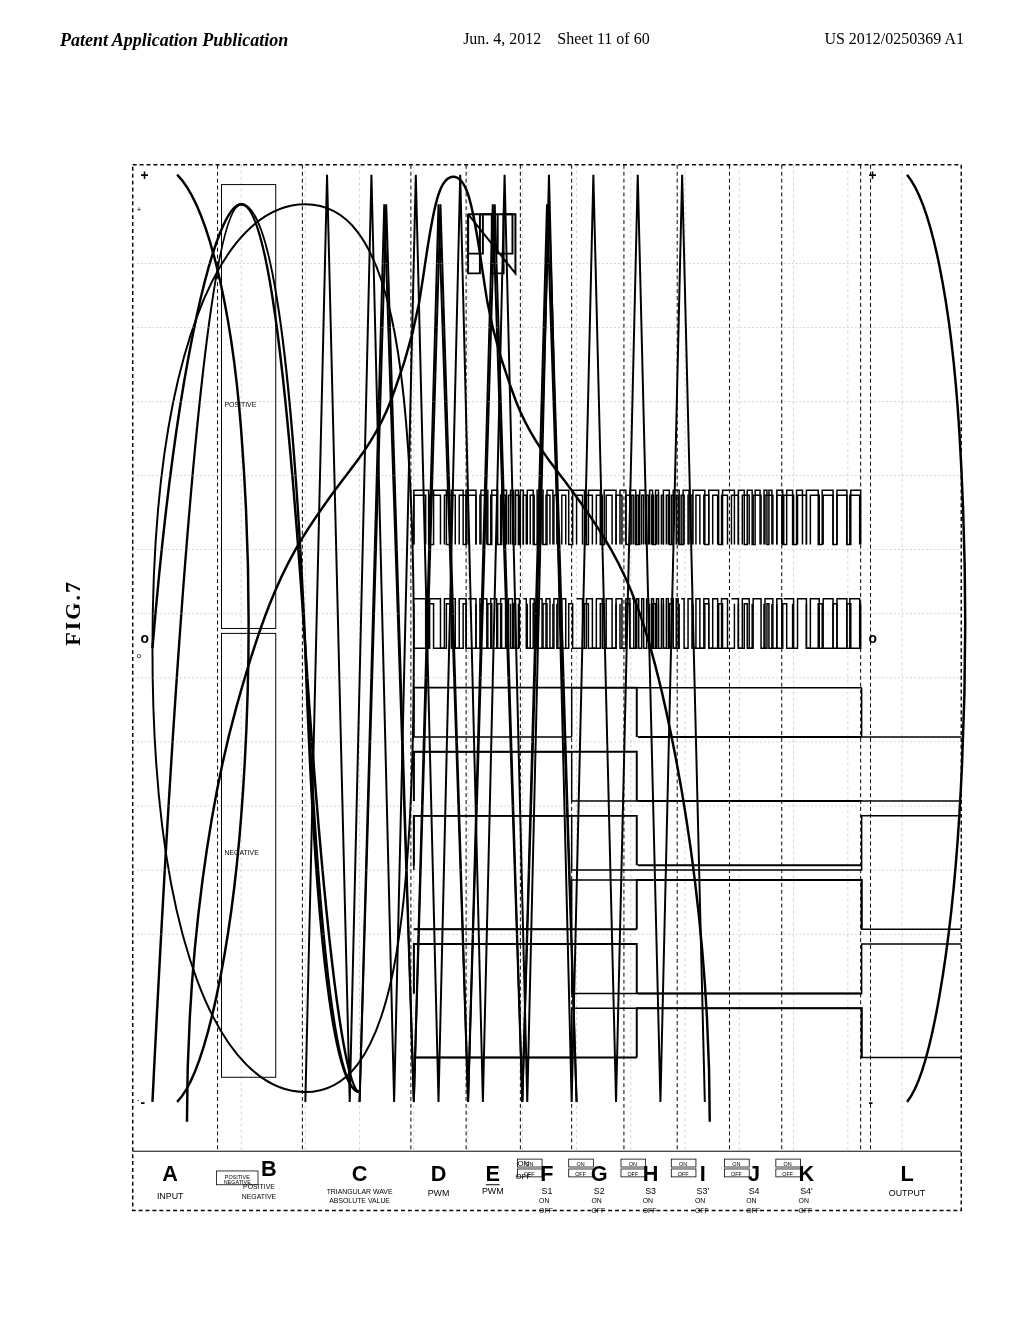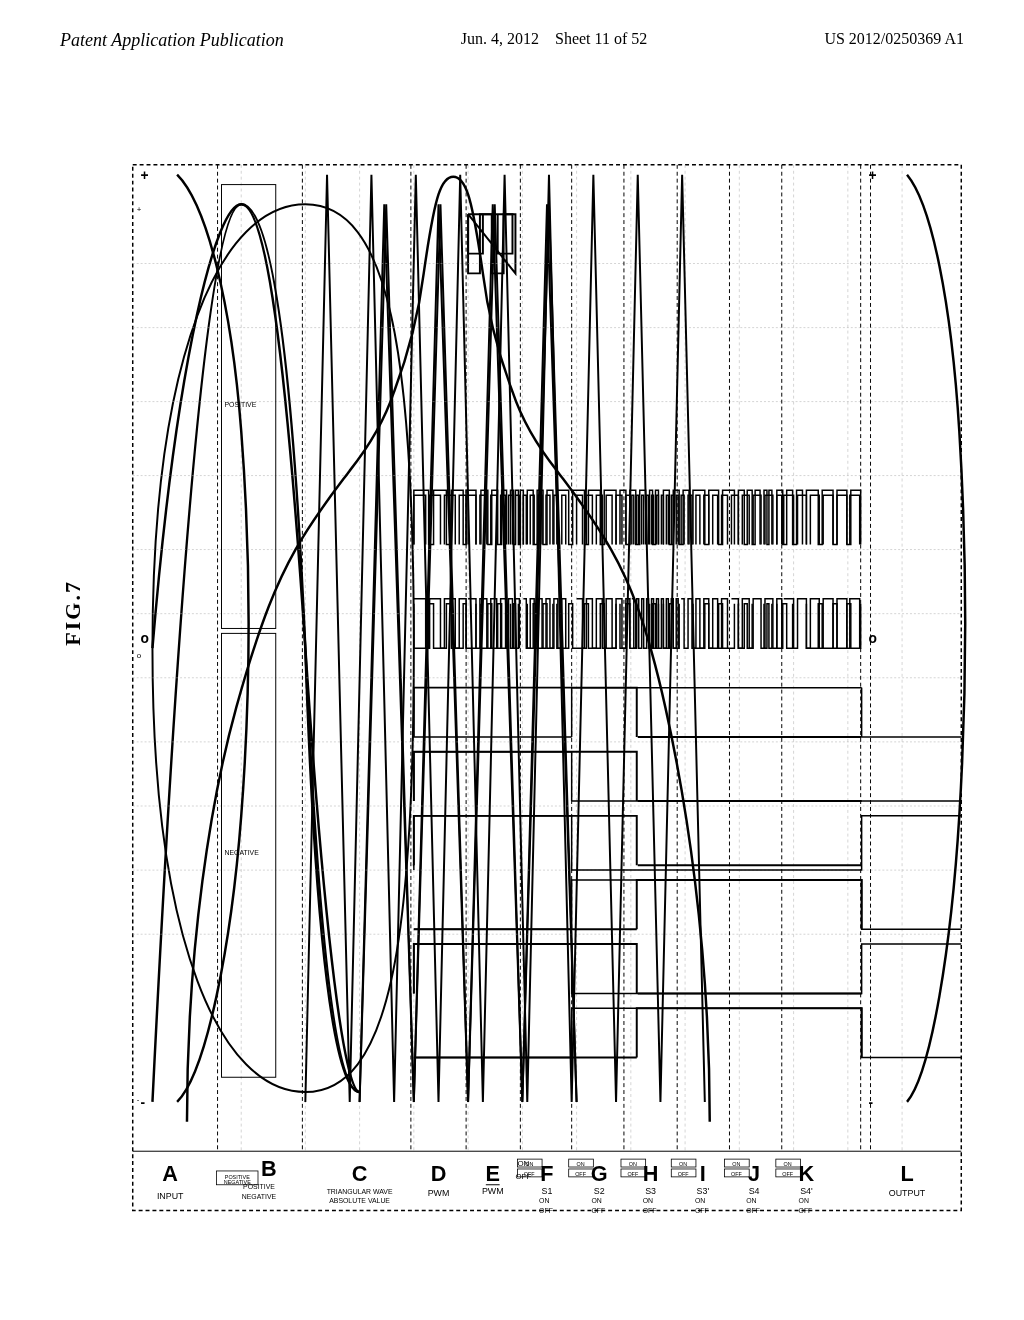--- a/index.html
+++ b/index.html
@@ -14,21 +14,21 @@
 
     
     .header {
       display: flex;
       justify-content: space-between;
       align-items: flex-start;
       padding: 30px 60px 0 60px;
     }
     .header-left {
       font-size: 18px;
-      font-weight: normal;
+      font-weight: bold;
       font-style: italic;
     }
     .header-center {
       font-size: 16px;
       text-align: center;
     }
     .header-right {
       font-size: 16px;
     }
 
@@ -58,21 +58,21 @@
       height: 100%;
     }
   </style>
 </head>
 <body>
 
 <div class="header">
   <div class="header-left">Patent Application Publication</div>
   <div class="header-center">
     <span>Jun. 4, 2012</span>&nbsp;&nbsp;&nbsp;
-    <span>Sheet 11 of 52</span>
+    <span>Sheet 11 of 60</span>
   </div>
   <div class="header-right">US 2012/0250369 A1</div>
 </div>
 
 <div class="fig-label">FIG.7</div>
 
 <div class="diagram-container">
   <svg class="main-diagram" viewBox="0 0 860 1100" xmlns="http://www.w3.org/2000/svg">
     <defs>
       <style>

